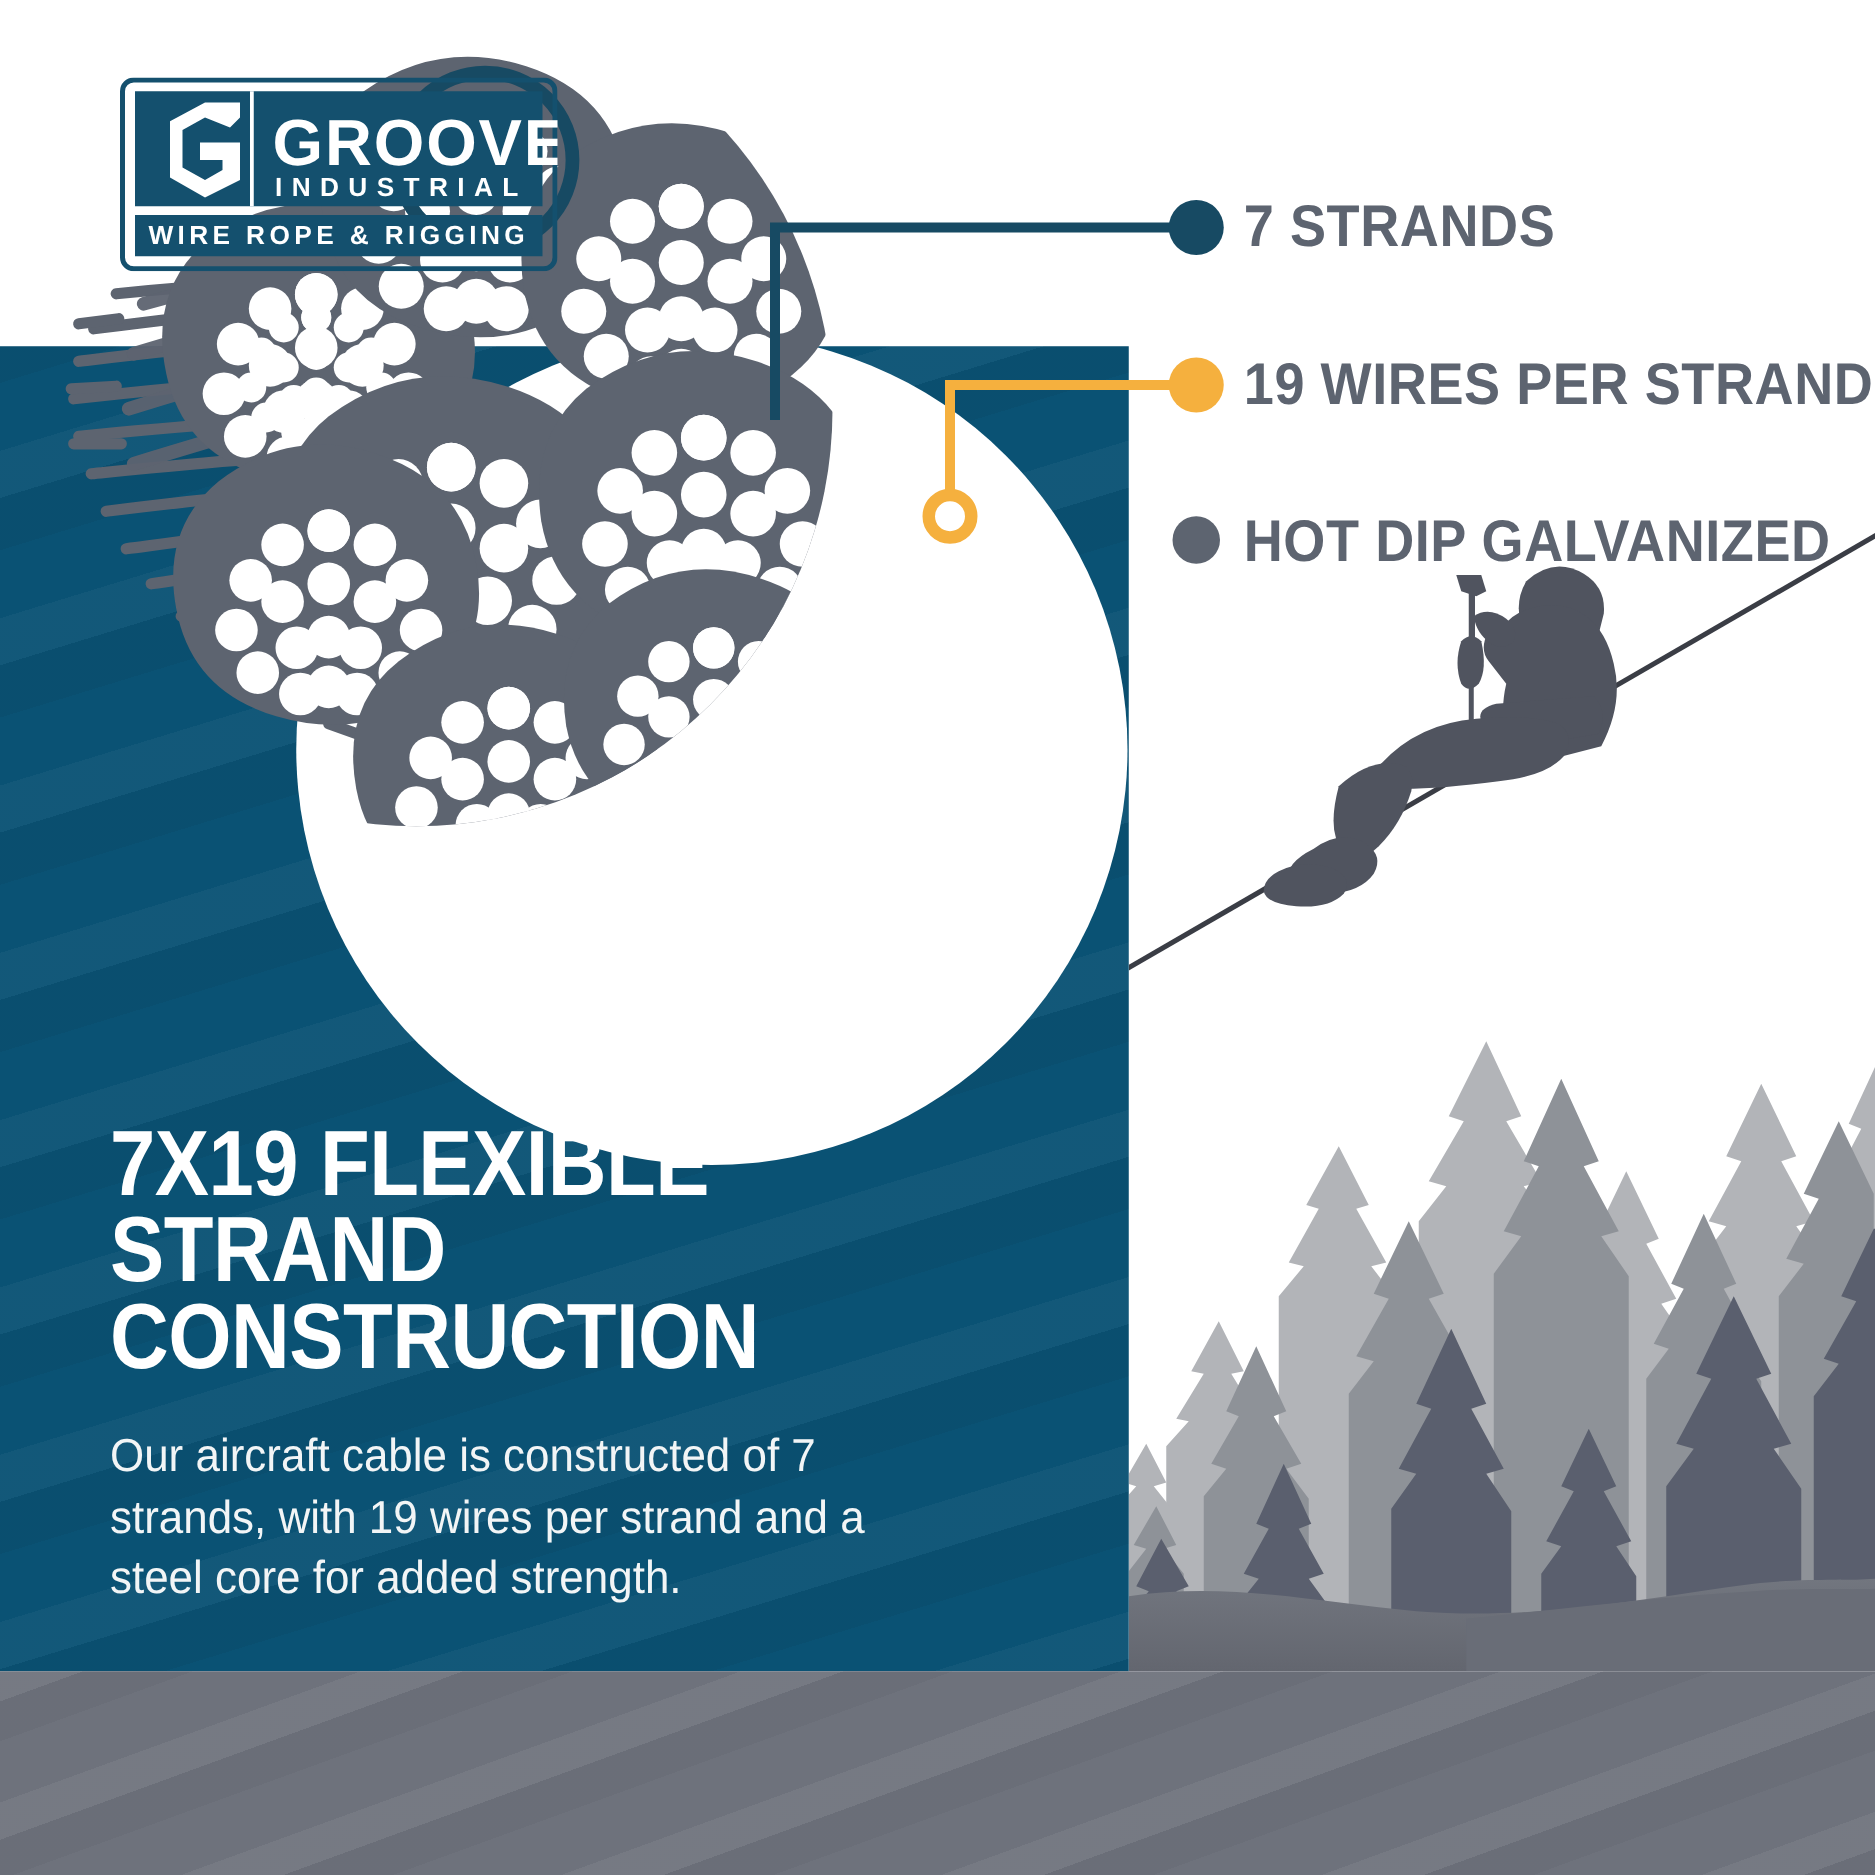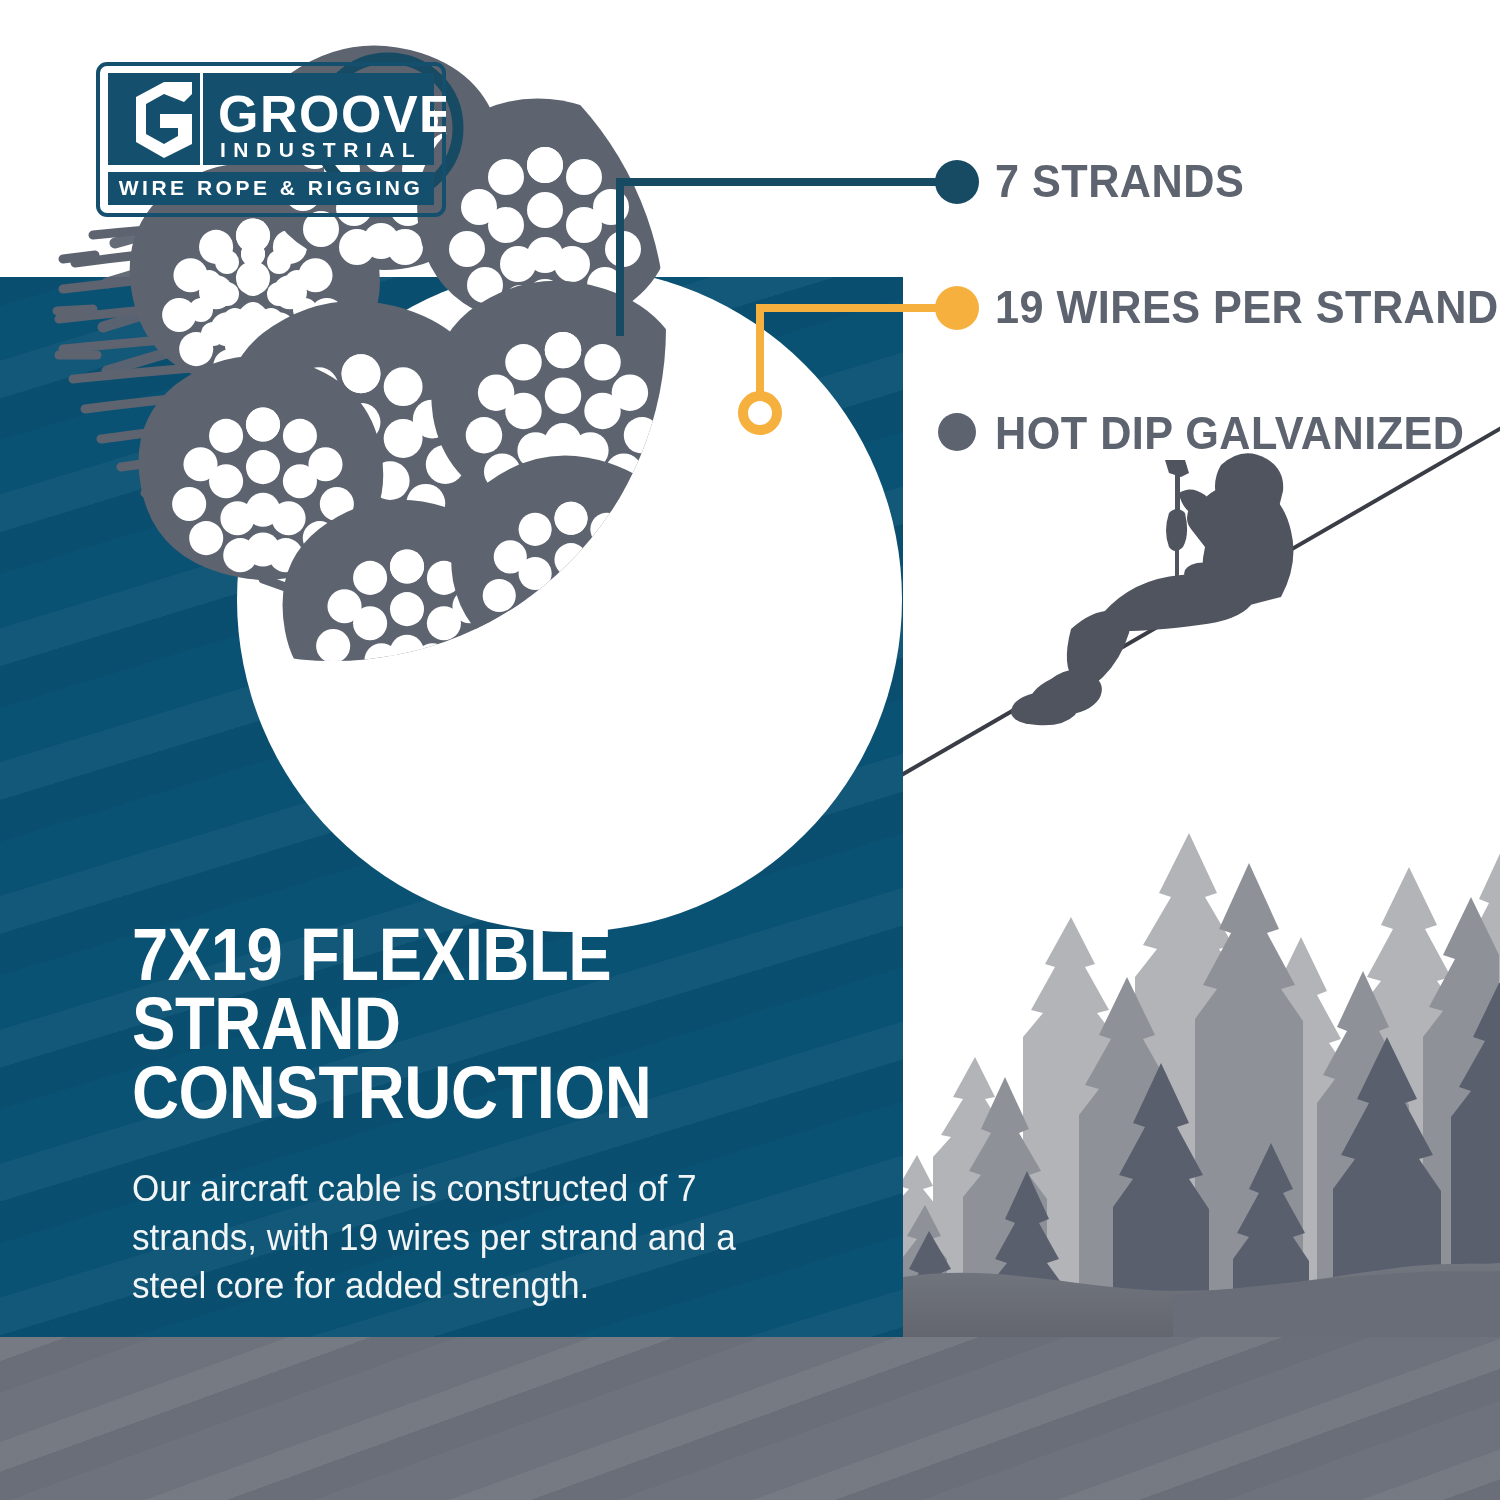--- a/index.html
+++ b/index.html
@@ -39,21 +39,21 @@
     background:#0a5274; overflow:hidden;
   }
   .panel::after{
     content:""; position:absolute; inset:-80px;
     background:repeating-linear-gradient(163deg,
        rgba(255,255,255,0.00) 0px,  rgba(255,255,255,0.00) 52px,
        rgba(255,255,255,0.035) 52px, rgba(255,255,255,0.035) 88px,
        rgba(0,0,0,0.045) 88px,  rgba(0,0,0,0.045) 128px);
     pointer-events:none;
   }
-  .panel-text { position:absolute; left:88px; top:644px; width:770px; z-index:4;margin-left:44px; }
+  .panel-text { position:absolute; left:88px; top:620px; width:770px; z-index:4; }
   .headline {
     font-family:"Liberation Sans Narrow","Liberation Sans", sans-serif;
     font-weight:700; font-size:74px; line-height:0.93;
     letter-spacing:-0.5px; color:#ffffff; text-transform:uppercase;
     transform:scaleX(0.88); transform-origin:left top;
   }
   .headline .l2 { display:block; }
   .body-copy {
     margin-top:38px;
     font-family:"Liberation Sans Narrow","Liberation Sans", sans-serif;

